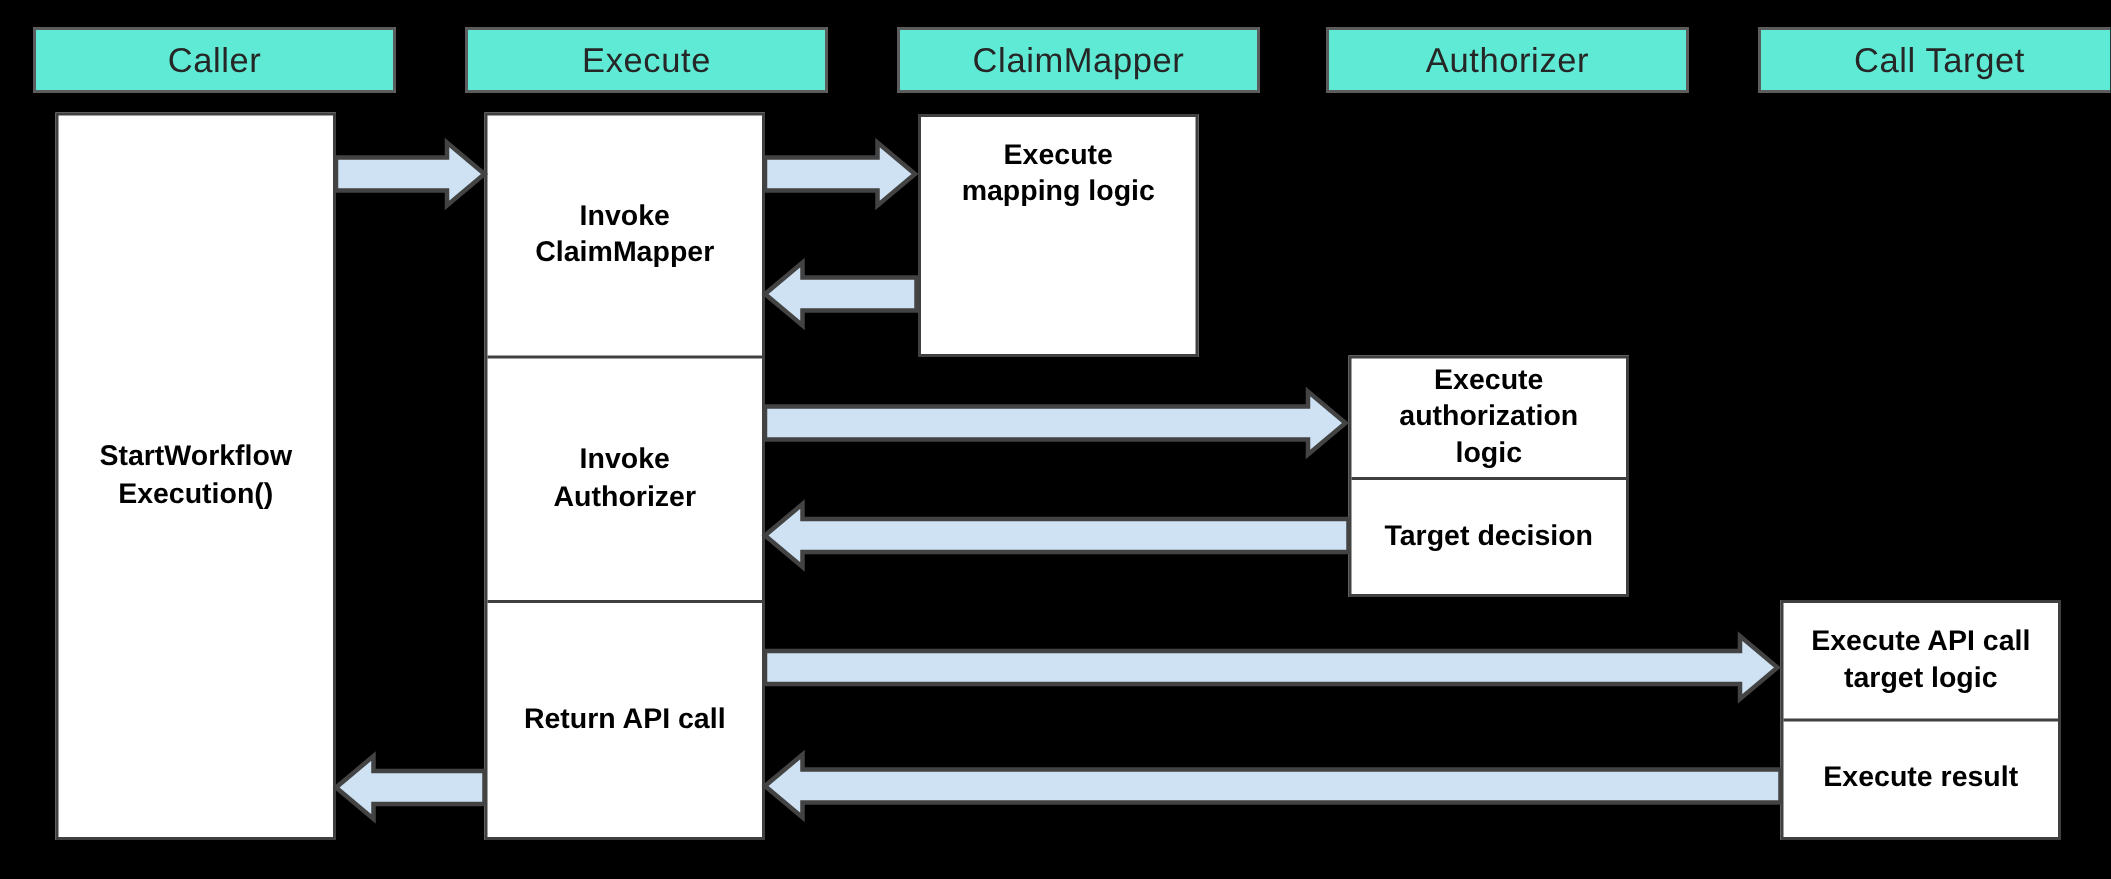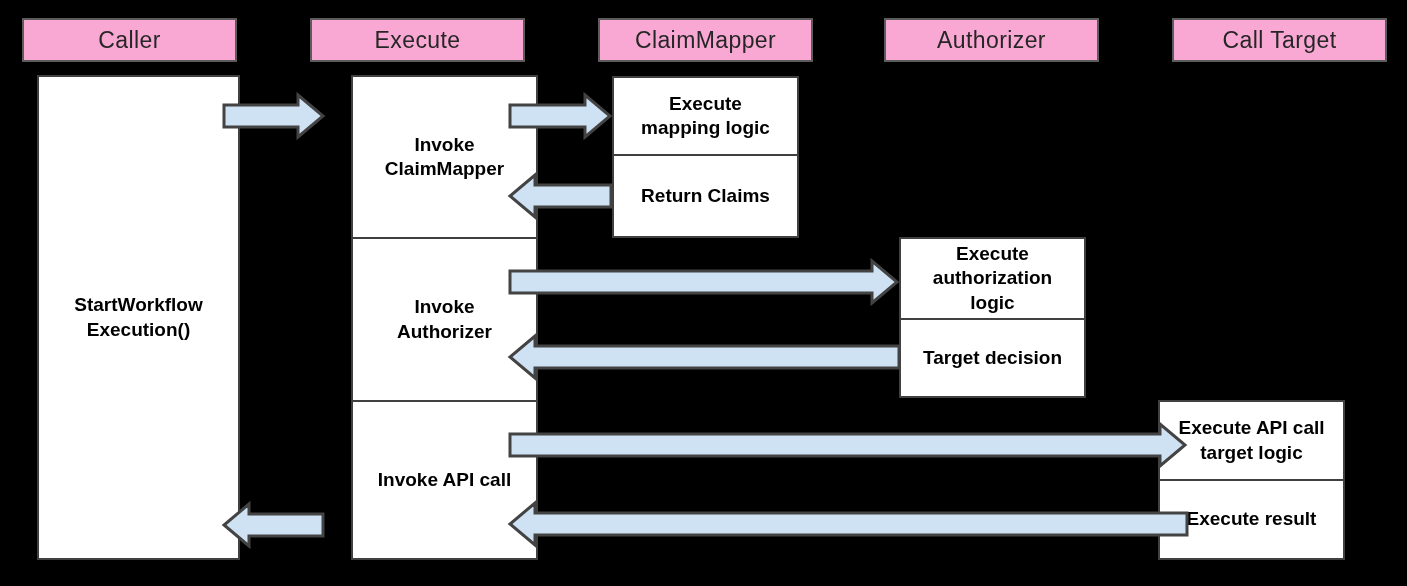--- a/index.html
+++ b/index.html
@@ -13,24 +13,24 @@
     height: 586px;
     background: #000000;
     font-family: "Liberation Sans", sans-serif;
     overflow: hidden;
   }
 
   
   .hdr {
     position: absolute;
     top: 18px;
-    width: 215px;
+    width: 242px;
     height: 44px;
     box-sizing: border-box;
-    background: #f9a8d4;
+    background: #5eead4;
     border: 2px solid #5c5c5c;
     display: flex;
     align-items: center;
     justify-content: center;
     font-size: 23px;
     letter-spacing: 0.4px;
     color: #262626;
   }
   #hdr-caller      { left: 22px; }
   #hdr-frontend    { left: 310px; }
@@ -40,25 +40,25 @@
 
   
   .act {
     position: absolute;
     box-sizing: border-box;
     background: #ffffff;
     border: 2.5px solid #404040;
     display: flex;
     flex-direction: column;
   }
-  #act-caller      { left: 37px;   top: 75px;  width: 203px; height: 485px; }
-  #act-frontend    { left: 323px;  top: 75px;  width: 187px; height: 485px; margin-left: 28px; }
+  #act-caller      { left: 37px;   top: 75px;  width: 187px; height: 485px; }
+  #act-frontend    { left: 323px;  top: 75px;  width: 187px; height: 485px; }
   #act-claimmapper { left: 612px;  top: 76px;  width: 187px; height: 162px; }
   #act-authorizer  { left: 899px;  top: 237px; width: 187px; height: 161px; }
-  #act-calltarget  { left: 1158px; top: 400px; width: 187px; height: 160px; }
+  #act-calltarget  { left: 1187px; top: 400px; width: 187px; height: 160px; }
 
   .cell {
     flex: 1 1 auto;
     display: flex;
     align-items: center;
     justify-content: center;
     text-align: center;
     font-weight: bold;
     font-size: 19px;
     line-height: 1.28;
@@ -111,27 +111,26 @@
   <div class="act" id="act-caller">
     <div class="cell">StartWorkflow
 Execution()</div>
   </div>
 
   <div class="act" id="act-frontend">
     <div class="cell h160">Invoke
 ClaimMapper</div>
     <div class="cell h163 divided">Invoke
 Authorizer</div>
-    <div class="cell divided">Invoke API call</div>
+    <div class="cell divided">Return API call</div>
   </div>
 
   <div class="act" id="act-claimmapper">
     <div class="cell h76">Execute
 mapping logic</div>
-    <div class="cell divided">Return Claims</div>
   </div>
 
   <div class="act" id="act-authorizer">
     <div class="cell h79">Execute
 authorization
 logic</div>
     <div class="cell divided">Target decision</div>
   </div>
 
   <div class="act" id="act-calltarget">

